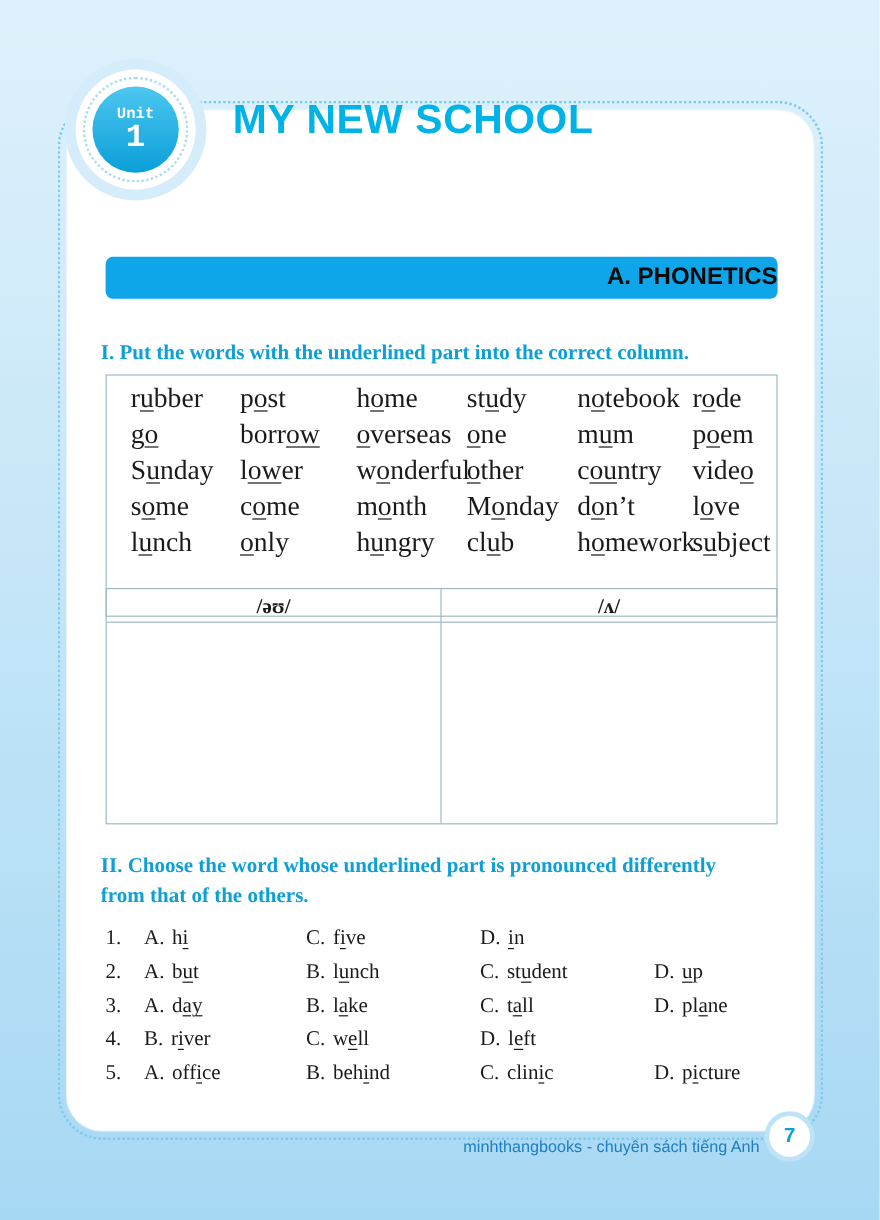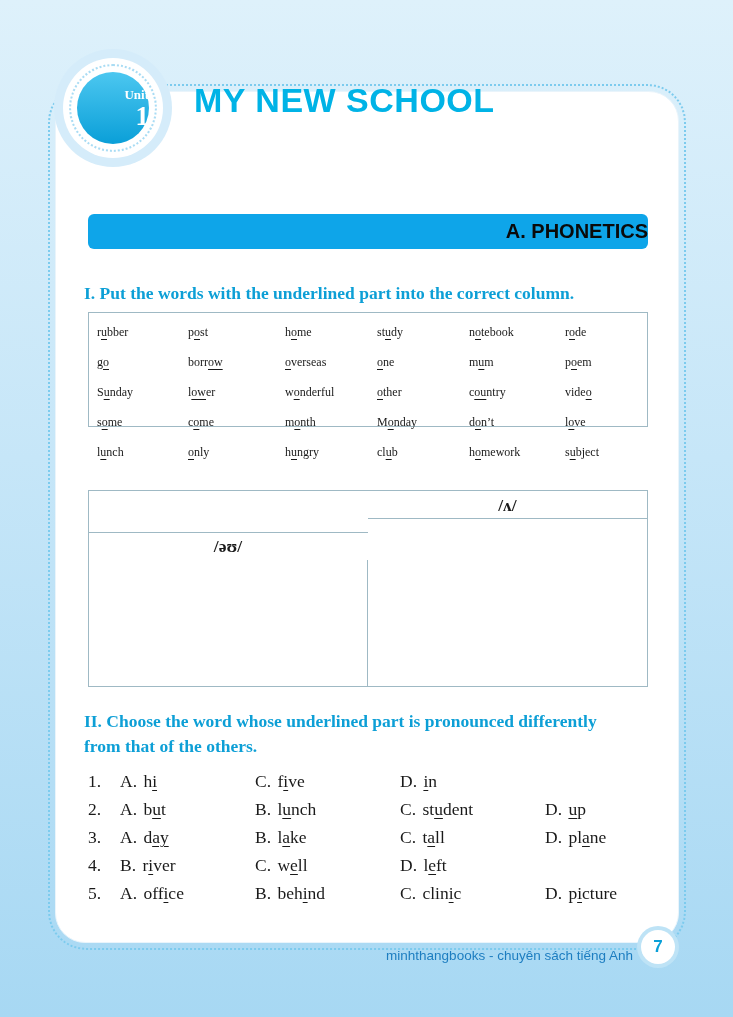--- a/index.html
+++ b/index.html
@@ -21,22 +21,22 @@
   }
   
   .badge { position:absolute; left:54px; top:49px; width:118px; height:118px;
     border-radius:50%; background:#d5ecfa; display:flex; align-items:center; justify-content:center; }
   .badge-white { width:100px; height:100px; border-radius:50%; background:#ffffff;
     display:flex; align-items:center; justify-content:center; }
   .badge-dotted { width:88px; height:88px; border-radius:50%; border:2px dotted #a9dcf4;
     background:#ffffff; display:flex; align-items:center; justify-content:center; }
   .badge-core { width:72px; height:72px; border-radius:50%;
     background:linear-gradient(180deg,#4cc7f0 0%,#0a9fd8 100%);
-    display:flex; flex-direction:column; align-items:flex-end; justify-content:center;
-    color:#ffffff; font-family:Liberation Serif, serif; }
+    display:flex; flex-direction:column; align-items:center; justify-content:center;
+    color:#ffffff; font-family:Liberation Mono, monospace; }
   .badge-unit { font-size:13px; font-weight:bold; line-height:15px; }
   .badge-num { font-size:27px; font-weight:bold; line-height:28px; }
   
   .page-title {
     position:absolute; left:194px; top:80px; line-height:40px;
     font-family:"Liberation Sans","DejaVu Sans",sans-serif;
     font-weight:bold; font-size:34px; letter-spacing:0.5px; color:#00b3e6;
   }
   
   .section-bar {
@@ -45,36 +45,36 @@
     font-family:"Liberation Sans","DejaVu Sans",sans-serif;
     font-weight:bold; font-size:20px; color:#0a0a0a;
   }
   
   .instr { position:absolute; left:84px; width:560px; color:#0d9fd6;
     font-weight:bold; font-size:17.5px; }
   .instr1 { top:281px; line-height:24px; white-space:nowrap; }
   .instr2 { top:709px; line-height:25px; }
   
   .word-bank {
-    position:absolute; left:88px; top:312px; width:560px; height:115px;
+    position:absolute; left:88px; top:312px; width:560px; height:202px;
     border:1px solid #9fb9c4; display:grid;
     grid-template-columns:91px 97px 92px 92px 96px 1fr;
     grid-auto-rows:30px; align-items:center;
-    padding:4px 0 0 8px; font-size:12px;
+    padding:4px 0 0 20px; font-size:23px;
   }
   .bank-cell { line-height:30px; }
   
   .phon-table {
     position:absolute; left:88px; top:490px; width:560px; height:197px;
     border:1px solid #9fb9c4; display:grid;
     grid-template-columns:1fr 1fr; grid-template-rows:28px 1fr;
   }
   .phon-h { text-align:center; line-height:28px; font-weight:bold; font-size:17.5px;
     border-bottom:1px solid #9fb9c4; }
-  .phon-h-left, .phon-b-left { border-right:1px solid #9fb9c4;margin-top:41px; }
+  .phon-h-left, .phon-b-left { border-right:1px solid #9fb9c4; }
   
   .questions { position:absolute; left:88px; top:767px; width:560px; font-size:17.5px; }
   .q-row { display:grid; grid-template-columns:32px 135px 145px 145px 1fr; line-height:28px; }
   .opt-label { margin-right:2px; }
   .ul { text-decoration:underline; text-underline-offset:2.5px; text-decoration-thickness:1px; }
   
   .footer-credit {
     position:absolute; right:100px; top:948px; line-height:16px;
     font-family:"Liberation Sans","DejaVu Sans",sans-serif;
     font-size:13.5px; color:#1d7dc0;

